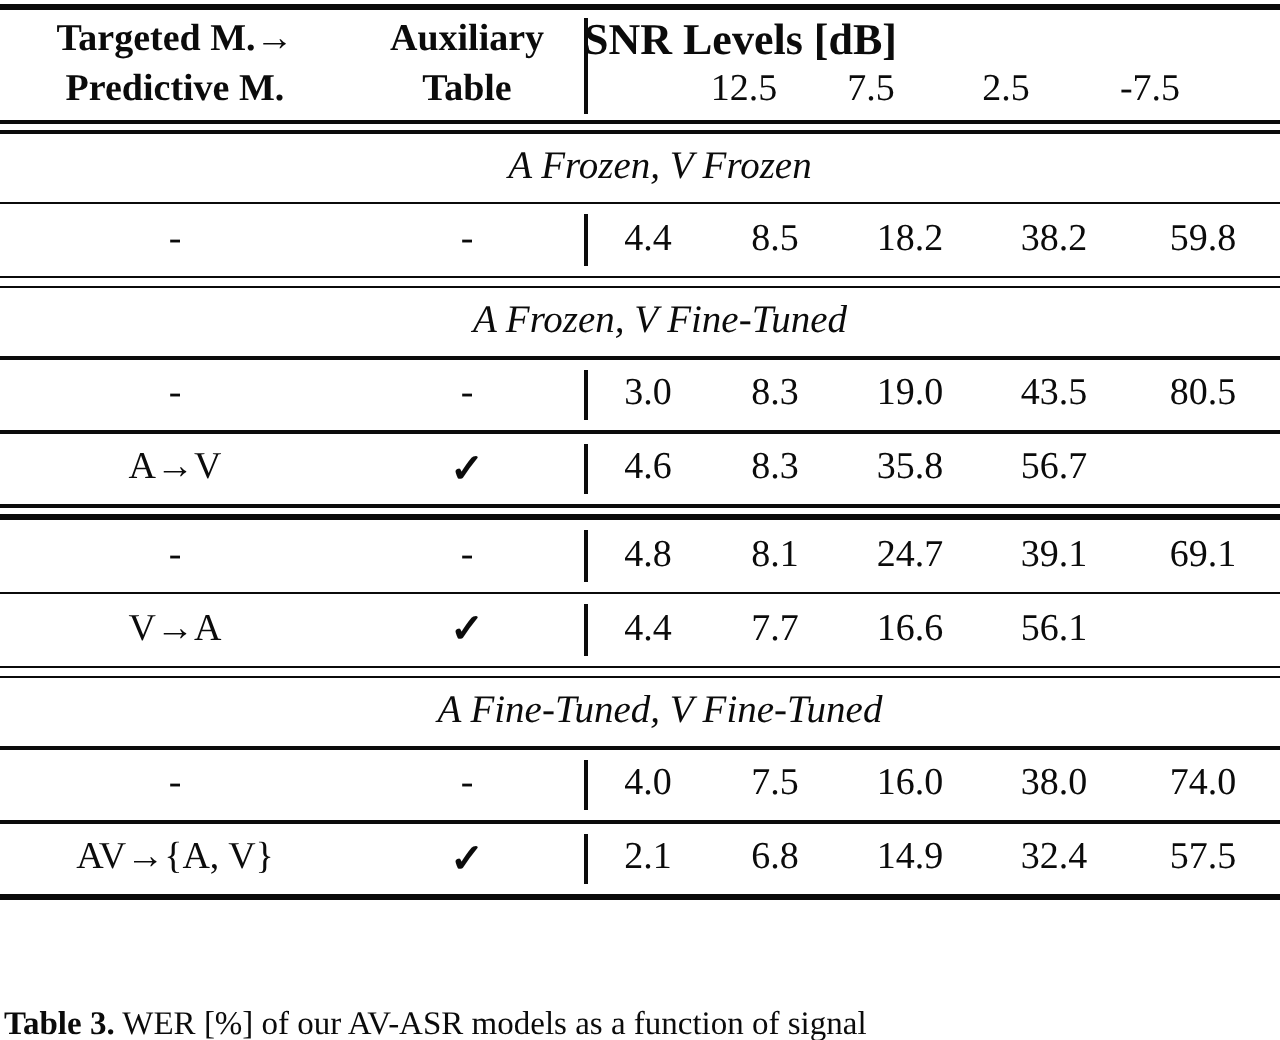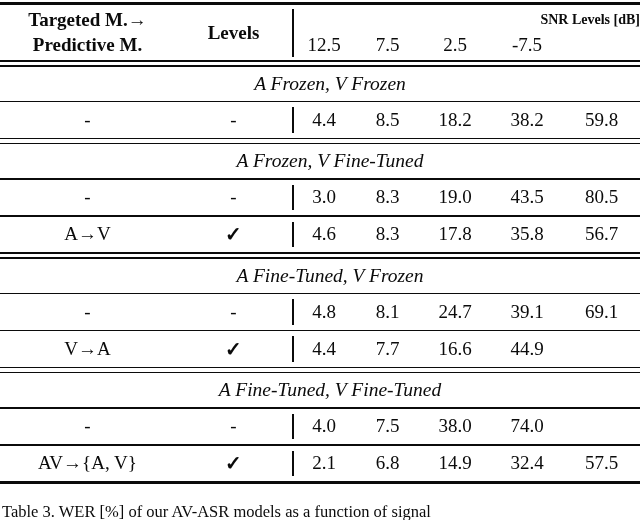--- a/index.html
+++ b/index.html
@@ -15,55 +15,56 @@
   .rule{height:1.5px;background:#0b0b0b;}
   .rule-thick{height:2.5px;background:#0b0b0b;}
   .rule-double .rule:first-child{margin-bottom:3.5px;}
 
   
   .header{display:grid;grid-template-columns:175px 117px 348px;height:55.5px;align-items:center;}
   .hcol{display:flex;flex-direction:column;justify-content:center;text-align:center;
         font-weight:bold;font-size:19px;line-height:25px;}
   .snr{position:relative;height:100%;display:flex;flex-direction:column;justify-content:center;}
   .snr::before{content:"";position:absolute;left:0;top:4px;bottom:3px;width:1.6px;background:#0b0b0b;}
-  .snr-title{text-align:right;font-weight:bold;font-size:14px;line-height:25px;padding-left:40px;}
-  .snr-nums{display:grid;grid-template-columns:64px 63px 72px 72px 77px;font-size:19px;line-height:25px;}
+  .snr-title{text-align:left;font-weight:bold;font-size:22px;line-height:25px;}
+  .snr-nums{display:grid;grid-template-columns:64px 63px 72px 72px 77px;font-size:19px;line-height:25px;padding-left:48px;}
   .snr-nums > div{text-align:center;}
 
   
   .sec-title{height:34px;display:flex;align-items:center;justify-content:center;
              font-style:italic;font-size:19.5px;padding-left:20px;}
 
   
   .row{display:grid;grid-template-columns:175px 117px 64px 63px 72px 72px 77px;
        height:35.5px;align-items:center;font-size:19px;}
   .row > div{text-align:center;}
   .vr{position:relative;height:100%;display:flex;align-items:center;justify-content:center;}
   .vr::before{content:"";position:absolute;left:0;top:5px;bottom:5px;width:1.6px;background:#0b0b0b;}
   .check{font-size:20px;font-weight:bold;}
 
   
   .caption{position:absolute;left:2px;top:501px;width:636px;font-size:16.5px;line-height:22px;
            white-space:nowrap;}
-  .caption .lbl{font-weight:normal;}
+  .caption .lbl{font-weight:bold;}
 </style>
 </head>
 <body>
 
 <div class="tablewrap">
 
   <div class="rule-thick"></div>
 
   <div class="header">
     <div class="hcol">
       <div>Targeted M.→</div>
       <div>Predictive M.</div>
     </div>
     <div class="hcol">
-      <div>Levels</div>
+      <div>Auxiliary</div>
+      <div>Table</div>
     </div>
     <div class="snr">
       <div class="snr-title">SNR Levels [dB]</div>
       <div class="snr-nums">
         <div>12.5</div>
         <div>7.5</div>
         <div>2.5</div>
         <div>-7.5</div>
       </div>
     </div>
@@ -100,61 +101,60 @@
     <div>19.0</div>
     <div>43.5</div>
     <div>80.5</div>
   </div>
   <div class="rule"></div>
   <div class="row">
     <div>A→V</div>
     <div class="check">✓</div>
     <div class="vr">4.6</div>
     <div>8.3</div>
-    <div>17.8</div>
     <div>35.8</div>
     <div>56.7</div>
   </div>
   <div class="rule-double">
       <div class="rule"></div>
       <div class="rule"></div>
     </div>
 
-  <div class="sec-title">A Fine-Tuned, V Frozen</div>
   <div class="rule"></div>
   <div class="row">
     <div>-</div>
     <div>-</div>
     <div class="vr">4.8</div>
     <div>8.1</div>
     <div>24.7</div>
     <div>39.1</div>
     <div>69.1</div>
   </div>
   <div class="rule"></div>
   <div class="row">
     <div>V→A</div>
     <div class="check">✓</div>
     <div class="vr">4.4</div>
     <div>7.7</div>
     <div>16.6</div>
-    <div>44.9</div>
+    <div>56.1</div>
   </div>
   <div class="rule-double">
       <div class="rule"></div>
       <div class="rule"></div>
     </div>
 
   <div class="sec-title">A Fine-Tuned, V Fine-Tuned</div>
   <div class="rule"></div>
   <div class="row">
     <div>-</div>
     <div>-</div>
     <div class="vr">4.0</div>
     <div>7.5</div>
+    <div>16.0</div>
     <div>38.0</div>
     <div>74.0</div>
   </div>
   <div class="rule"></div>
   <div class="row">
     <div>AV→{A, V}</div>
     <div class="check">✓</div>
     <div class="vr">2.1</div>
     <div>6.8</div>
     <div>14.9</div>

